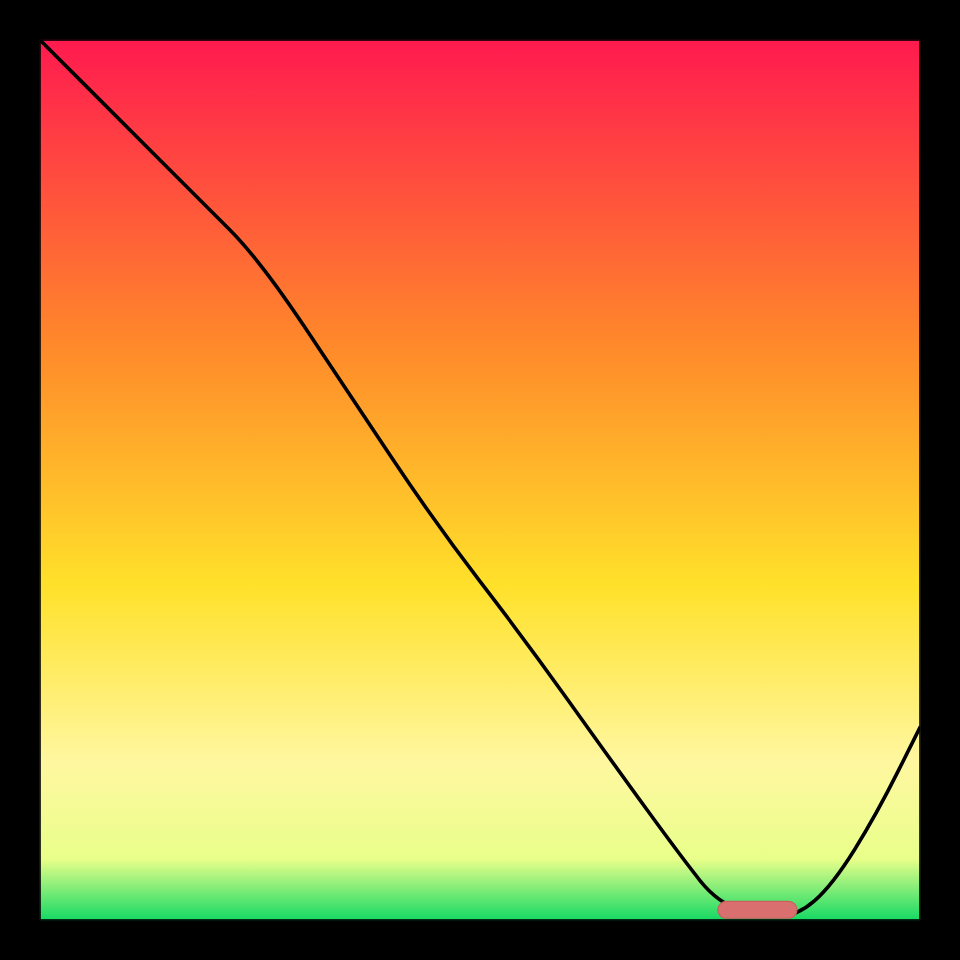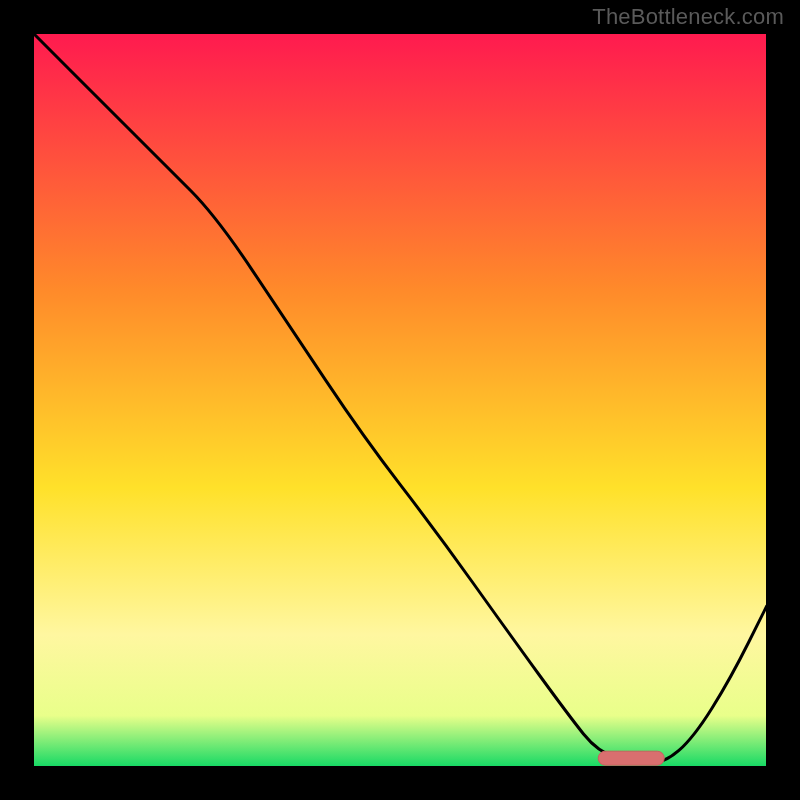--- a/index.html
+++ b/index.html
@@ -38,21 +38,20 @@
     position: absolute;
     left: 0;
     top: 0;
   }
 </style>
 </head>
 <body>
 
 <div class="container">
 
-  <div class="watermark">TheBottleneck.com</div>
 
   <div class="plot-frame">
     <svg class="plot-svg" width="734" height="734" viewBox="0 0 734 734">
       <defs>
         <linearGradient id="bg-grad" x1="0" y1="0" x2="0" y2="1">
         <stop offset="0%" stop-color="#ff1a4f"></stop>
             <stop offset="35%" stop-color="#ff8a2a"></stop>
             <stop offset="62%" stop-color="#ffe12a"></stop>
             <stop offset="82%" stop-color="#fff7a0"></stop>
             <stop offset="93%" stop-color="#e9ff8a"></stop>

